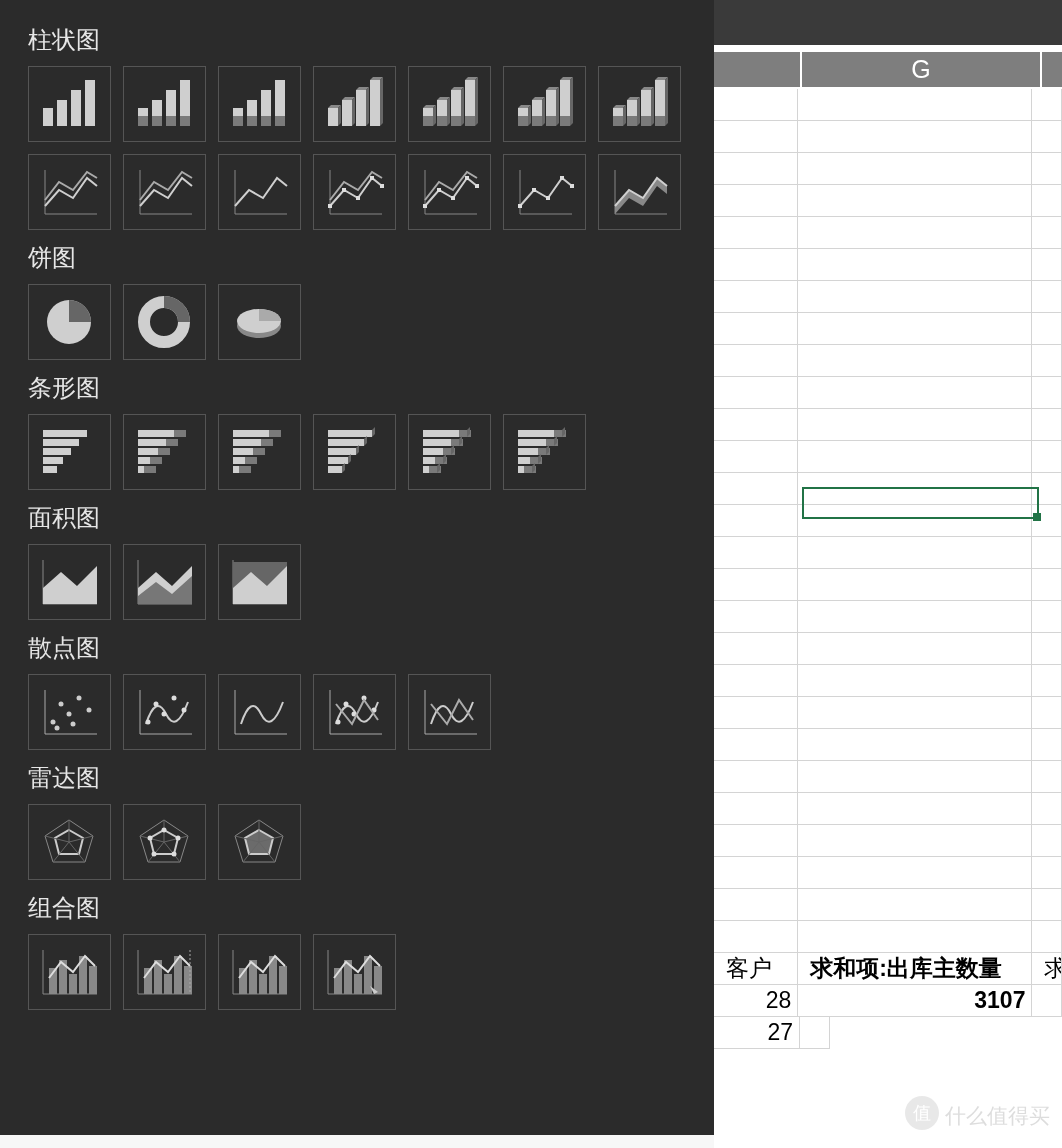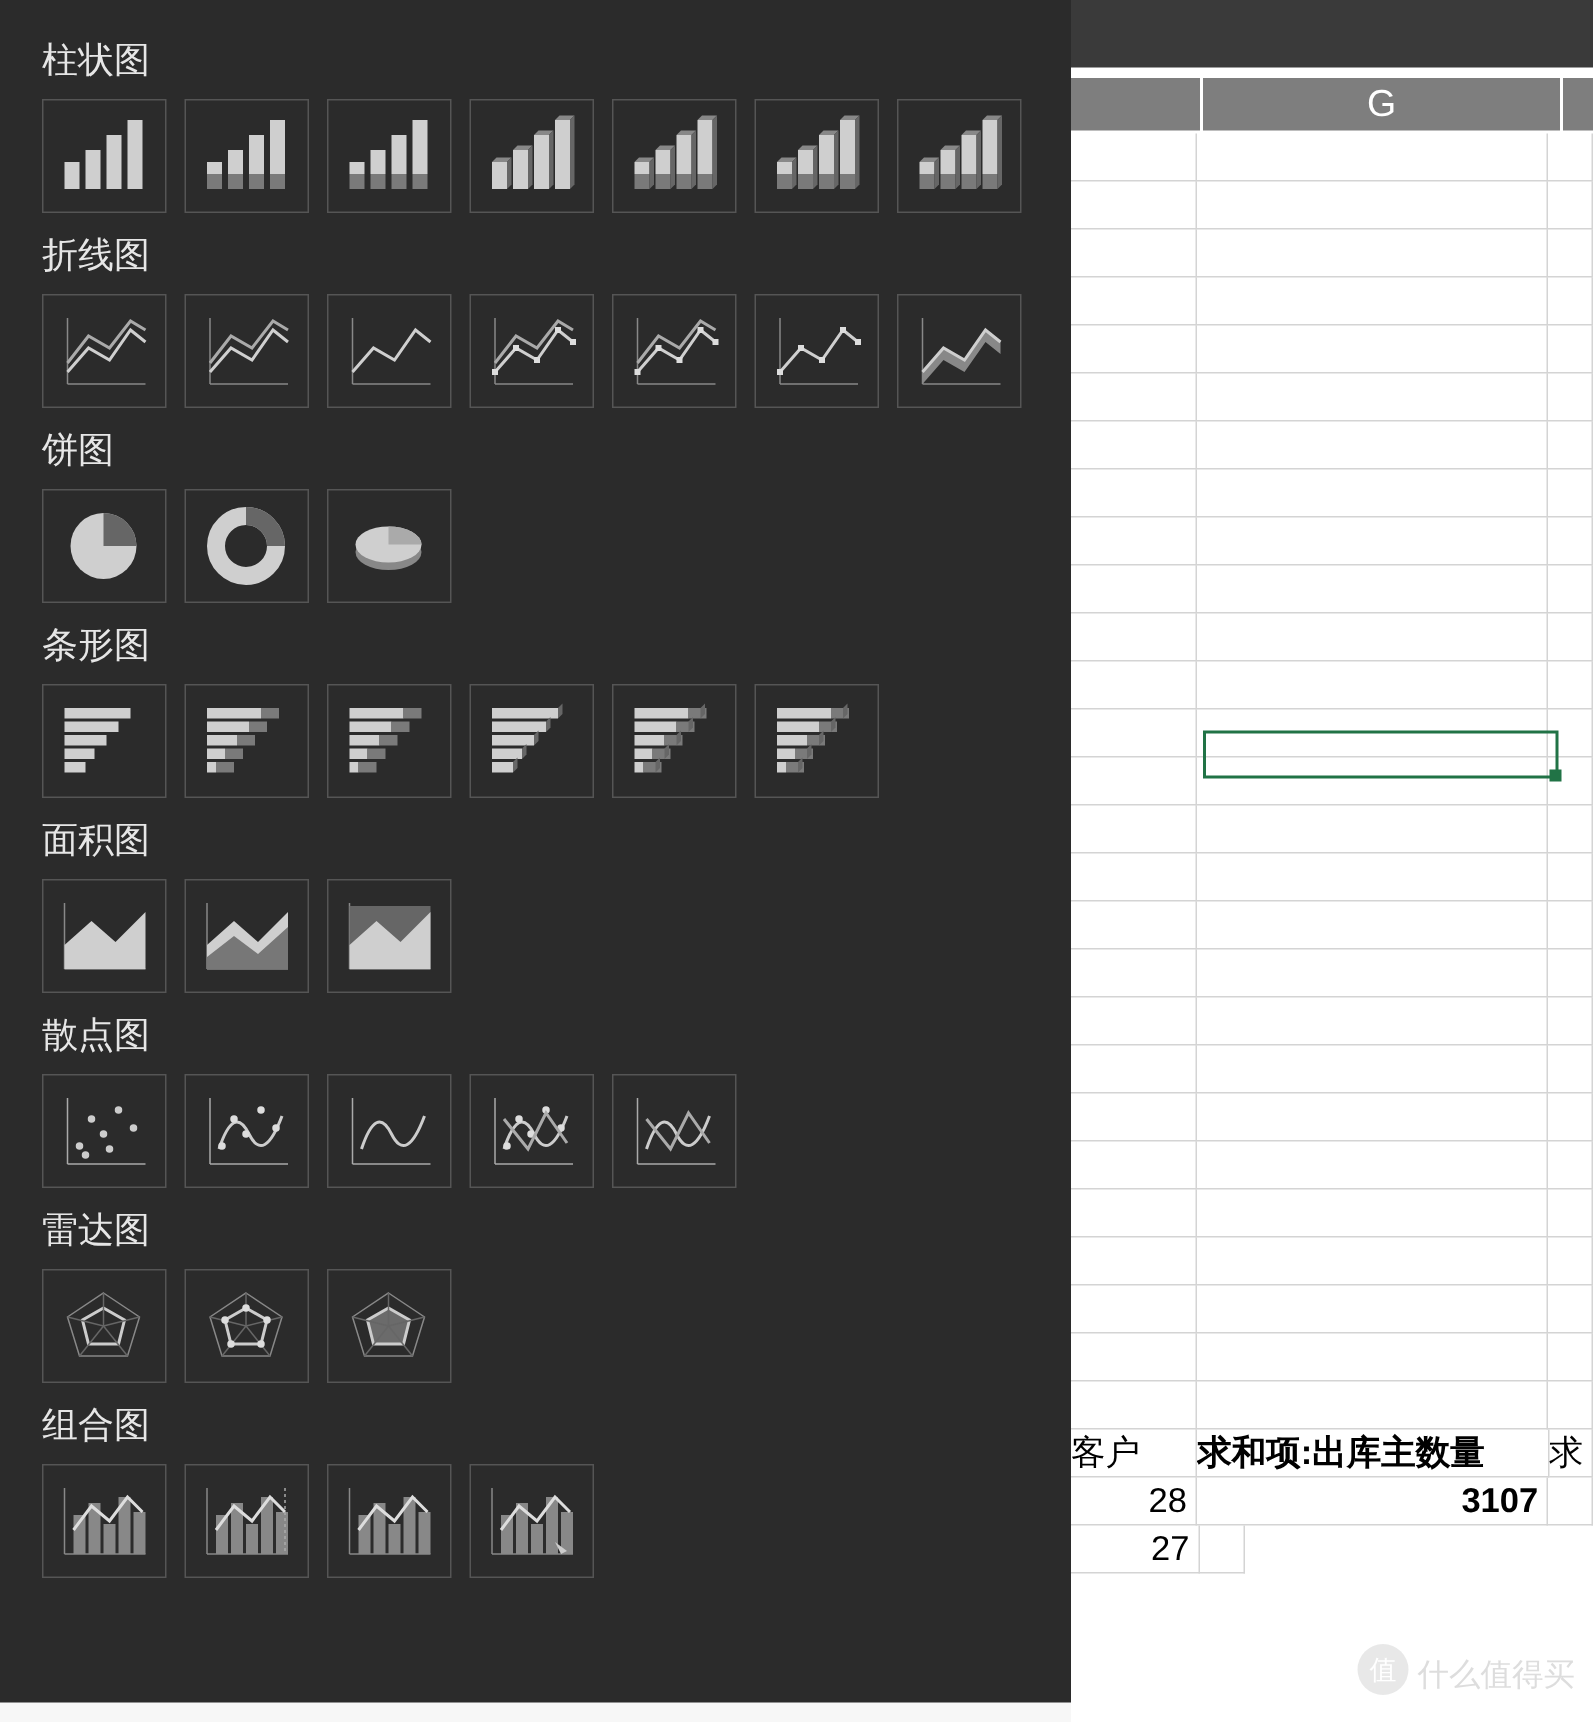--- a/index.html
+++ b/index.html
@@ -111,21 +111,21 @@
     }
     .selected-cell::after {
       content: "";
       position: absolute;
       right: -4px;
       bottom: -4px;
       width: 8px;
       height: 8px;
       background: #217346;
     }
-    .table-headers-row .cell { font-size: 23px; text-align: left; padding-left: 0; }
+    .table-headers-row .cell { font-size: 23px; text-align: left; padding-left: 12px; }
     .data-rows .cell { text-align: right; }
     .watermark {
       position: absolute;
       right: 12px;
       bottom: 18px;
       opacity: 0.33;
       font-size: 21px;
       color: #999;
       display: flex;
       align-items: flex-end;
@@ -248,21 +248,20 @@
             <polygon points="42,14 45,11 45,47 42,50" fill="#666"></polygon>
             <rect x="46" y="4" width="10" height="36" fill="#cfcfcf"></rect>
             <rect x="46" y="40" width="10" height="10" fill="#7a7a7a"></rect>
             <polygon points="46,4 49,1 59,1 56,4" fill="#888"></polygon>
             <polygon points="56,4 59,1 59,47 56,50" fill="#666"></polygon>
           </svg>
         </div>
       </div>
     </div>
     <div class="section">
-      <div class="section-label">折线图</div>
       <div class="icon-row">
         <div class="chart-option">
           <svg viewBox="0 0 62 56">
             <polyline points="6,50 6,6" stroke="#888" fill="none"></polyline>
             <polyline points="6,50 58,50" stroke="#888" fill="none"></polyline>
             <path d="M6,42 L20,26 L34,34 L48,14 L58,22" stroke="#cfcfcf" fill="none" stroke-width="2"></path>
             <path d="M6,36 L20,18 L34,26 L48,8 L58,14" stroke="#aaa" fill="none" stroke-width="2"></path>
           </svg>
         </div>
         <div class="chart-option">

